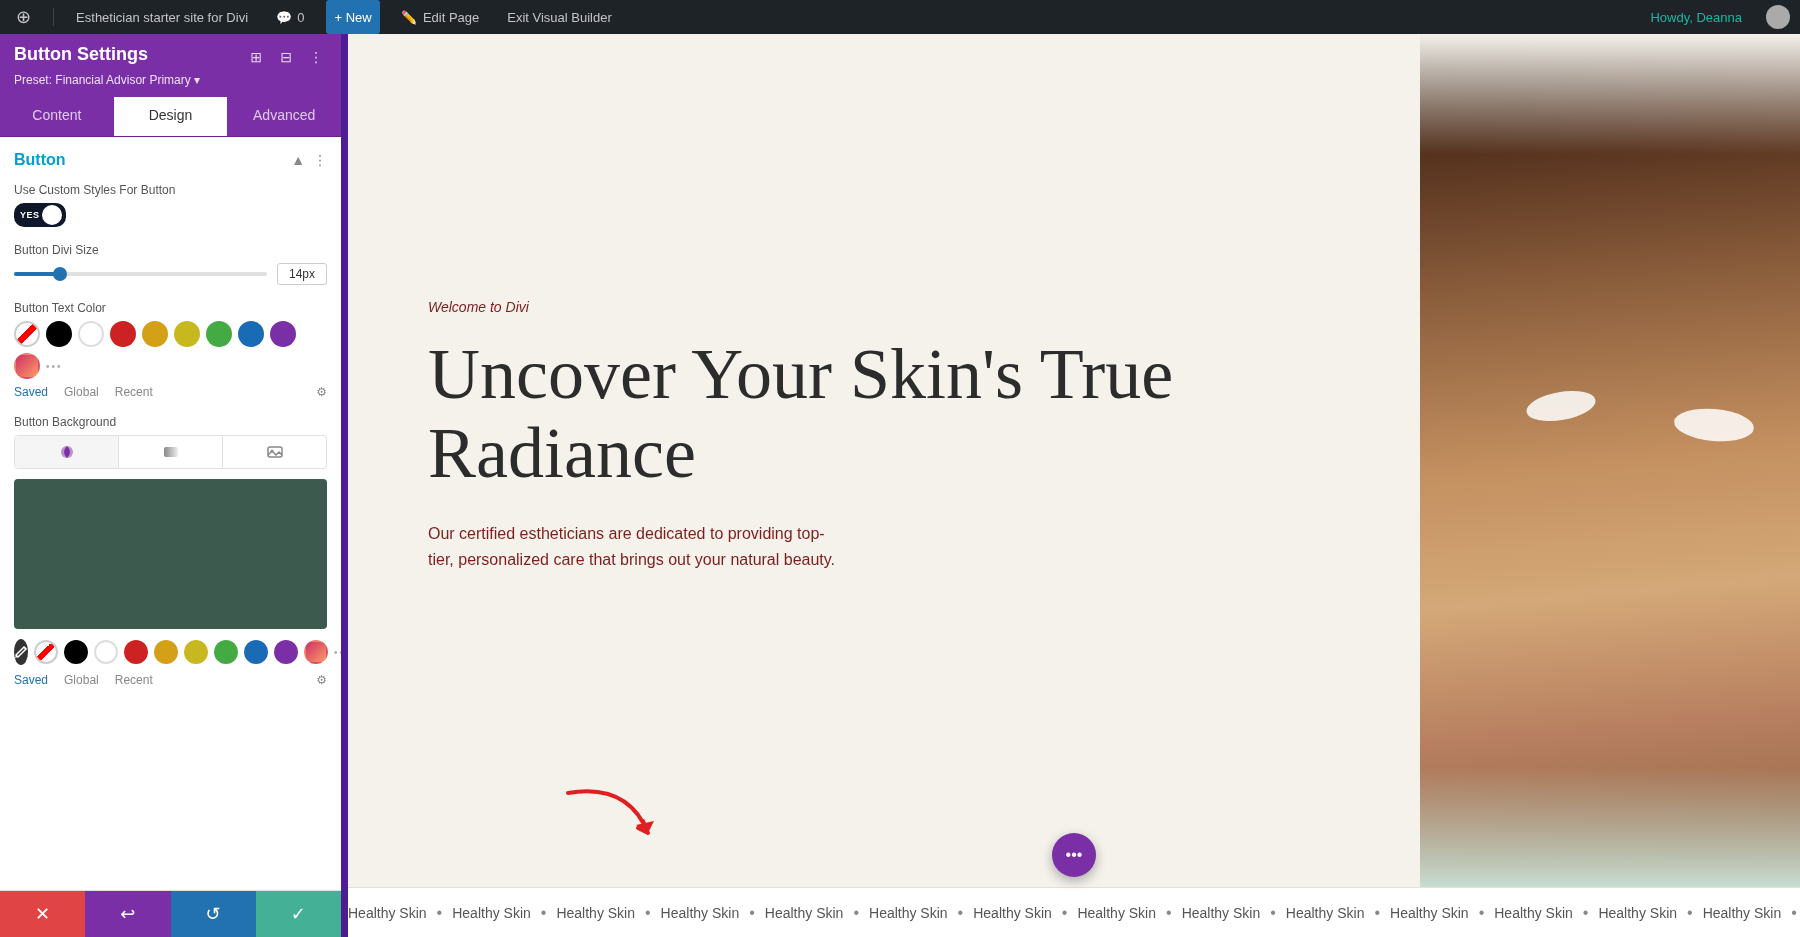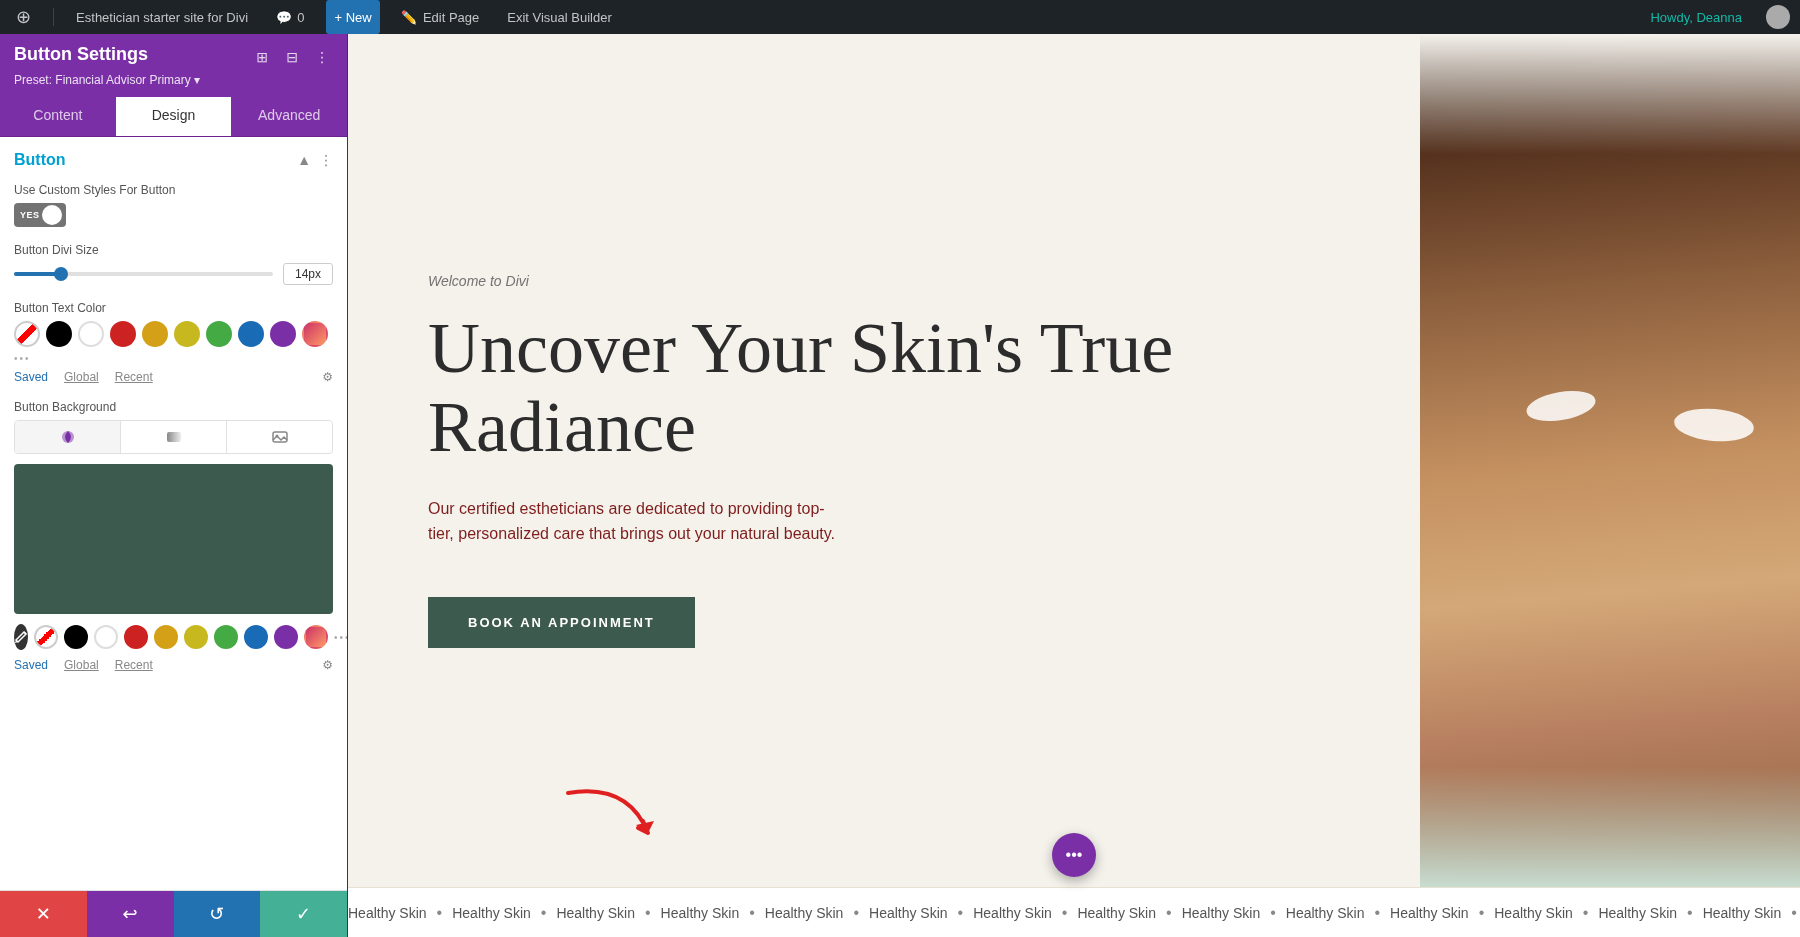--- a/index.html
+++ b/index.html
@@ -36,21 +36,21 @@
     .main-layout {
       display: flex;
       height: calc(937px - 34px);
       margin-top: 34px;
     }
 
     
     .left-panel {
       width: 348px;
       background: #fff;
-      border-right: 1px solid #4c1d95;
+      border-right: 7px solid #4c1d95;
       display: flex;
       flex-direction: column;
       overflow: hidden;
       flex-shrink: 0;
     }
 
     
     .panel-header {
       background: #7b2fa6;
       color: #fff;
@@ -110,22 +110,22 @@
 
     
     .form-row { margin-bottom: 16px; }
     .form-label { font-size: 12px; color: #555; margin-bottom: 6px; }
 
     
     .toggle-wrap { display: flex; align-items: center; gap: 8px; }
     .toggle {
       display: flex;
       align-items: center;
-      background: #737373;
-      border-radius: 4px;
+      background: #0f172a;
+      border-radius: 10px;
       padding: 2px;
       width: 52px;
       cursor: pointer;
       position: relative;
     }
     .toggle-yes {
       font-size: 9px;
       font-weight: bold;
       color: #fff;
       margin-left: 4px;
@@ -200,21 +200,21 @@
       background: linear-gradient(135deg, #fff 40%, #f00 40%, #f00 60%, #fff 60%);
       position: relative;
     }
     .color-row-labels {
       display: flex;
       gap: 16px;
       font-size: 12px;
       margin-top: 2px;
     }
     .color-label { color: #2271b1; cursor: pointer; }
-    .color-label-gray { color: #888; cursor: pointer; text-decoration: underline; }
+    .color-label-gray { color: #888; cursor: pointer; }
     .color-settings-icon { color: #888; cursor: pointer; font-size: 12px; margin-left: auto; }
 
     
     .bg-tabs { display: flex; gap: 0; border: 1px solid #e0e0e0; border-radius: 4px; overflow: hidden; margin-bottom: 10px; }
     .bg-tab {
       flex: 1;
       display: flex;
       align-items: center;
       justify-content: center;
       padding: 8px;
@@ -282,21 +282,21 @@
     }
     .hero-left {
       flex: 1;
       padding: 60px 60px 60px 80px;
       display: flex;
       flex-direction: column;
       justify-content: center;
     }
     .hero-welcome {
       font-size: 14px;
-      color: #737373;
+      color: #7f1d1d;
       margin-bottom: 20px;
       font-style: italic;
     }
     .hero-heading {
       font-size: 72px;
       font-weight: 300;
       color: #2c2c2c;
       line-height: 1.1;
       margin-bottom: 28px;
       font-family: Georgia, 'Times New Roman', serif;
@@ -573,21 +573,20 @@
   </div>
 
   <div class="canvas-area">
 
     <div class="hero-section">
 
       <div class="hero-left">
         <div class="hero-welcome">Welcome to Divi</div>
         <h1 class="hero-heading">Uncover Your Skin's True Radiance</h1>
         <p class="hero-subtext">Our certified estheticians are dedicated to providing top-tier, personalized care that brings out your natural beauty.</p>
-        <button class="hero-cta-btn">BOOK AN APPOINMENT</button>
       </div>
 
       <div class="hero-right">
         <div class="hero-image-placeholder">
 
           <div style="position:absolute;top:0;left:0;right:0;bottom:0;background: linear-gradient(175deg, #2c1a0e 0%, #5a3520 15%, #8b5e3c 30%, #c49060 50%, #d4a878 65%, #b88060 80%, #8a6040 100%);"></div>
 
           <div style="position:absolute;top:42%;left:28%;width:70px;height:28px;background:rgba(255,255,255,0.85);border-radius:50%;transform:rotate(-10deg);"></div>
           <div style="position:absolute;top:44%;right:12%;width:80px;height:32px;background:rgba(255,255,255,0.85);border-radius:50%;transform:rotate(5deg);"></div>
 

